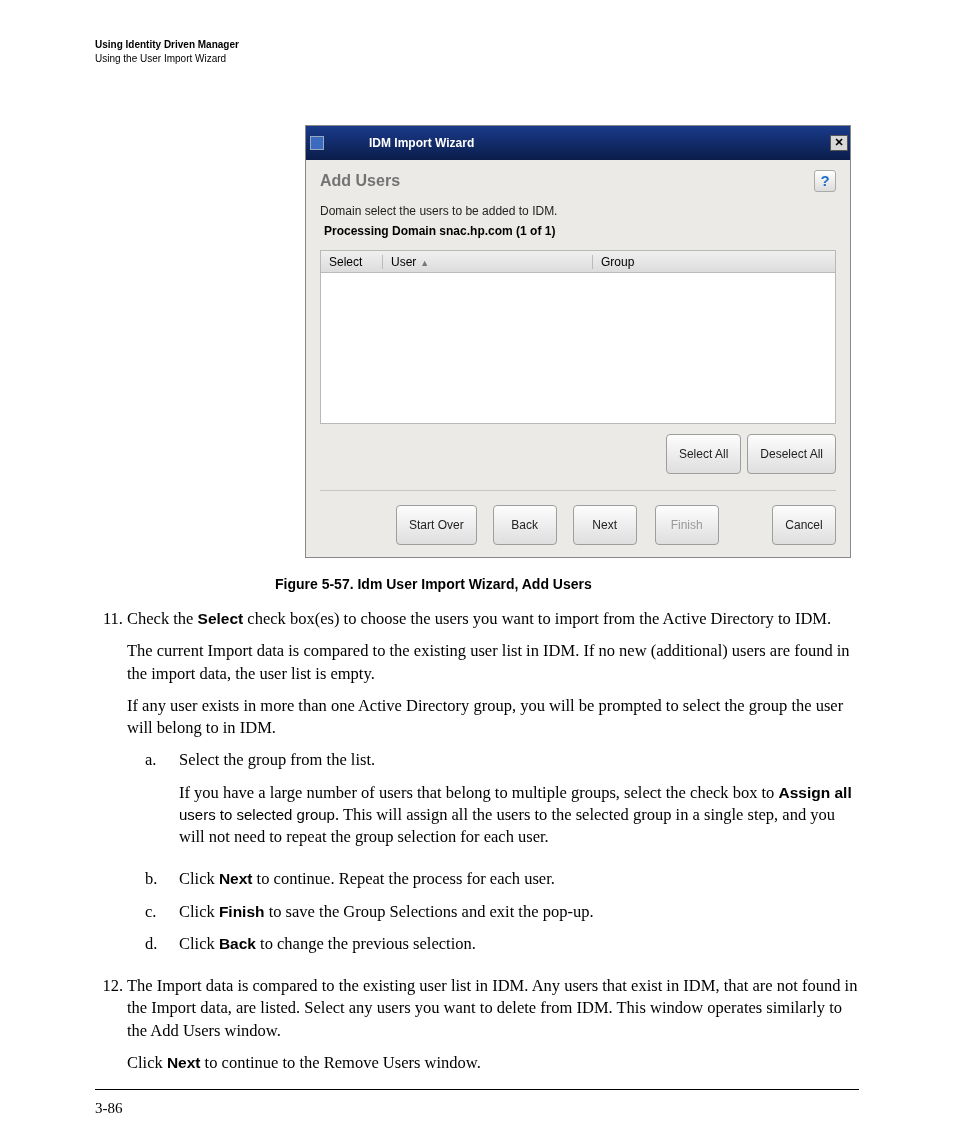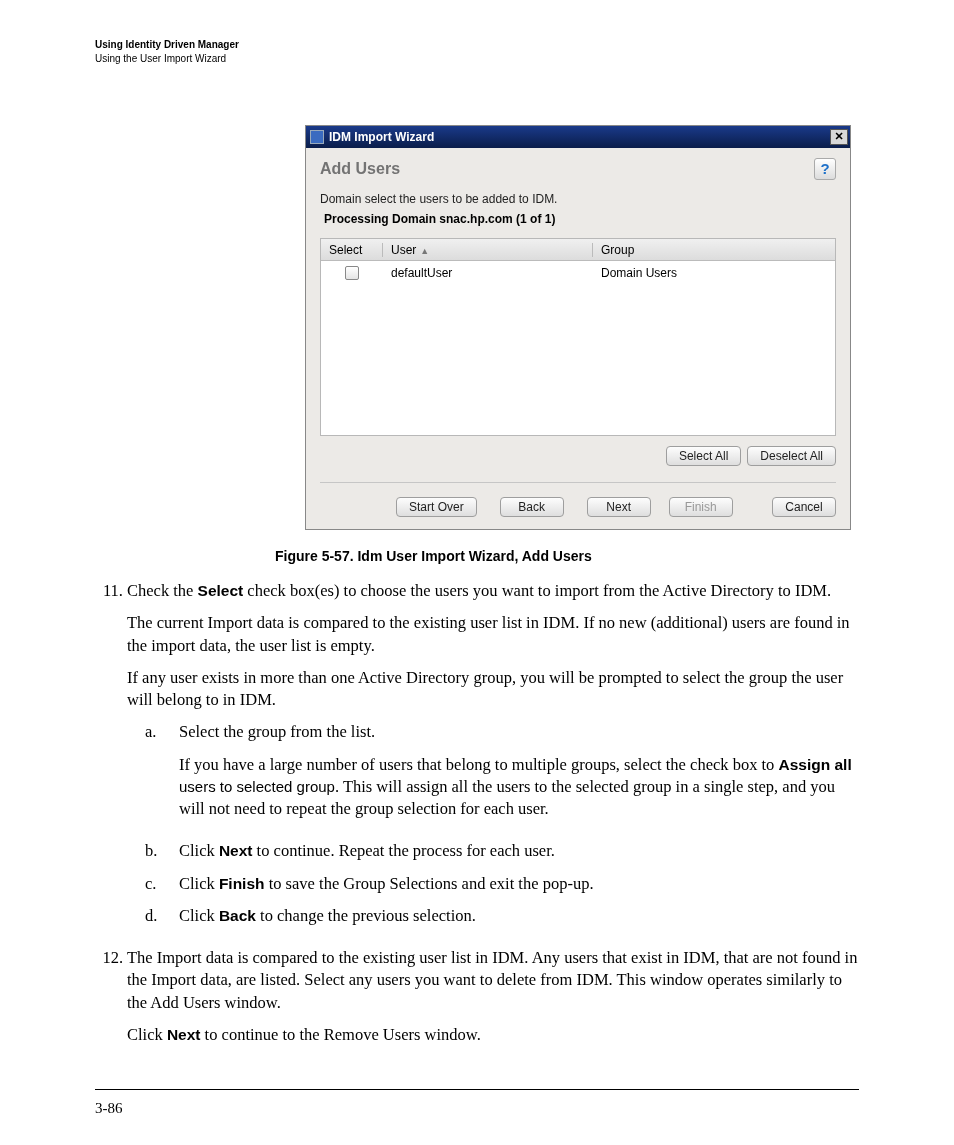--- a/index.html
+++ b/index.html
@@ -29,24 +29,25 @@
     background: #eceae7;
     font-family: Arial, Helvetica, sans-serif;
     margin-bottom: 18px;
   }
   .titlebar {
     background: #0d2a6a;
     background: linear-gradient(#1a3a8a,#0a1d4a);
     color: #fff;
     display: flex;
     align-items: center;
-    height: 22px;
+    height: 34px;
     font-size: 12px;
     font-weight: bold;
     padding: 0 2px 0 4px;
+    gap: 40px;
   }
   .titlebar .win-icon {
     width: 14px; height: 14px;
     background: #3a6bc0;
     border: 1px solid #9ab;
     margin-right: 5px;
   }
   .titlebar .spacer { flex: 1; }
   .titlebar .close-btn {
     width: 18px; height: 16px;
@@ -127,40 +128,40 @@
     background: linear-gradient(#fff,#e4e4e4);
   }
   .table-empty { height: 150px; }
   .sel-row {
     display:flex; justify-content:flex-end; gap:6px;
     margin-top: 10px;
   }
   .btn {
     font-family: Arial, sans-serif;
     font-size: 12px;
-    height: 20px;
+    height: 40px;
     min-width: 64px;
     padding: 0 12px;
     background: linear-gradient(#fdfdfd,#dedede);
     border: 1px solid #9e9e9e;
     border-radius: 4px;
     color:#222;
   }
   .btn.disabled { color:#999; }
   .nav-row {
     border-top: 1px solid #c6c6c6;
     margin-top: 16px;
     padding-top: 14px;
     display:flex;
     align-items:center;
     gap:6px;
   }
   .nav-row .gap { width: 70px; }
   .nav-row .flexfill { flex:1; }
-  .nav-row .group1 { display:flex; gap:23px; }
+  .nav-row .group1 { display:flex; gap:16px; }
   .figure-caption {
     font-family: Arial, Helvetica, sans-serif;
     font-size: 14px;
     font-weight: bold;
     margin-left: 180px;
     margin-bottom: 16px;
   }
   .body-text {
     font-size: 16.5px;
     line-height: 1.35;
@@ -211,27 +212,20 @@
       </div>
       <div class="dlg-instr">Domain select the users to be added to IDM.</div>
       <div class="dlg-proc">Processing Domain snac.hp.com (1 of 1)</div>
 
       <div class="table-box">
         <div class="table-head">
           <div class="col-sel">Select</div>
           <div class="col-user"><span>User</span><span class="sort-ind">▲</span></div>
           <div class="col-group">Group</div>
         </div>
-        <div class="table-row">
-          <div class="cell-sel">
-              <div class="chk"></div>
-            </div>
-          <div class="cell-user">defaultUser</div>
-          <div class="cell-group">Domain Users</div>
-        </div>
         <div class="table-empty"></div>
       </div>
 
       <div class="sel-row">
         <button class="btn">Select All</button>
         <button class="btn">Deselect All</button>
       </div>
 
       <div class="nav-row">
         <div class="gap"></div>

